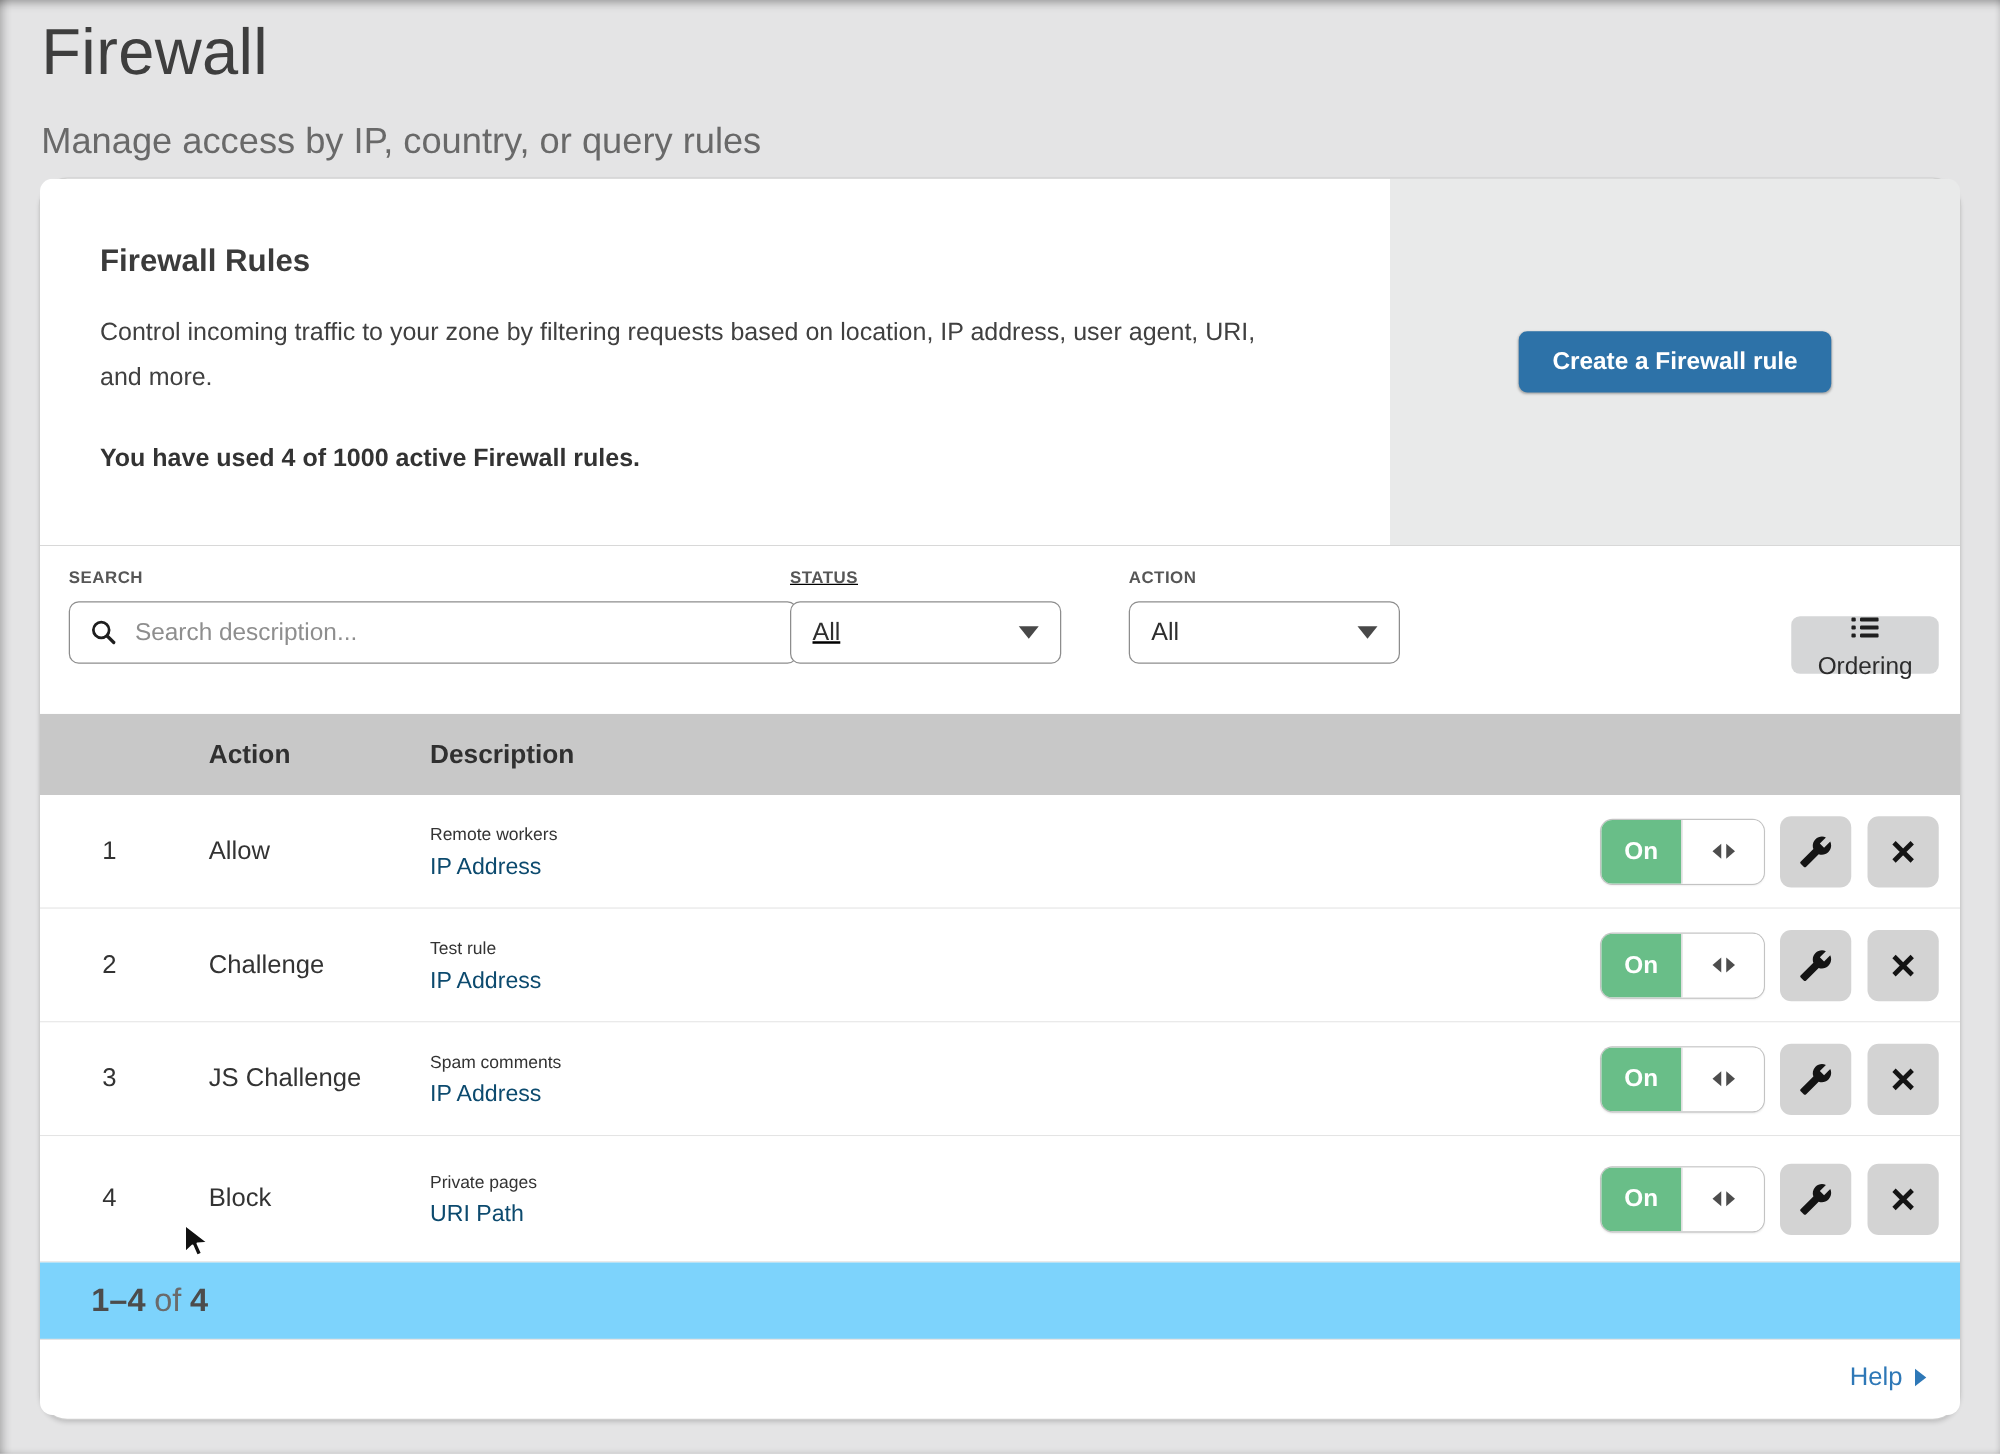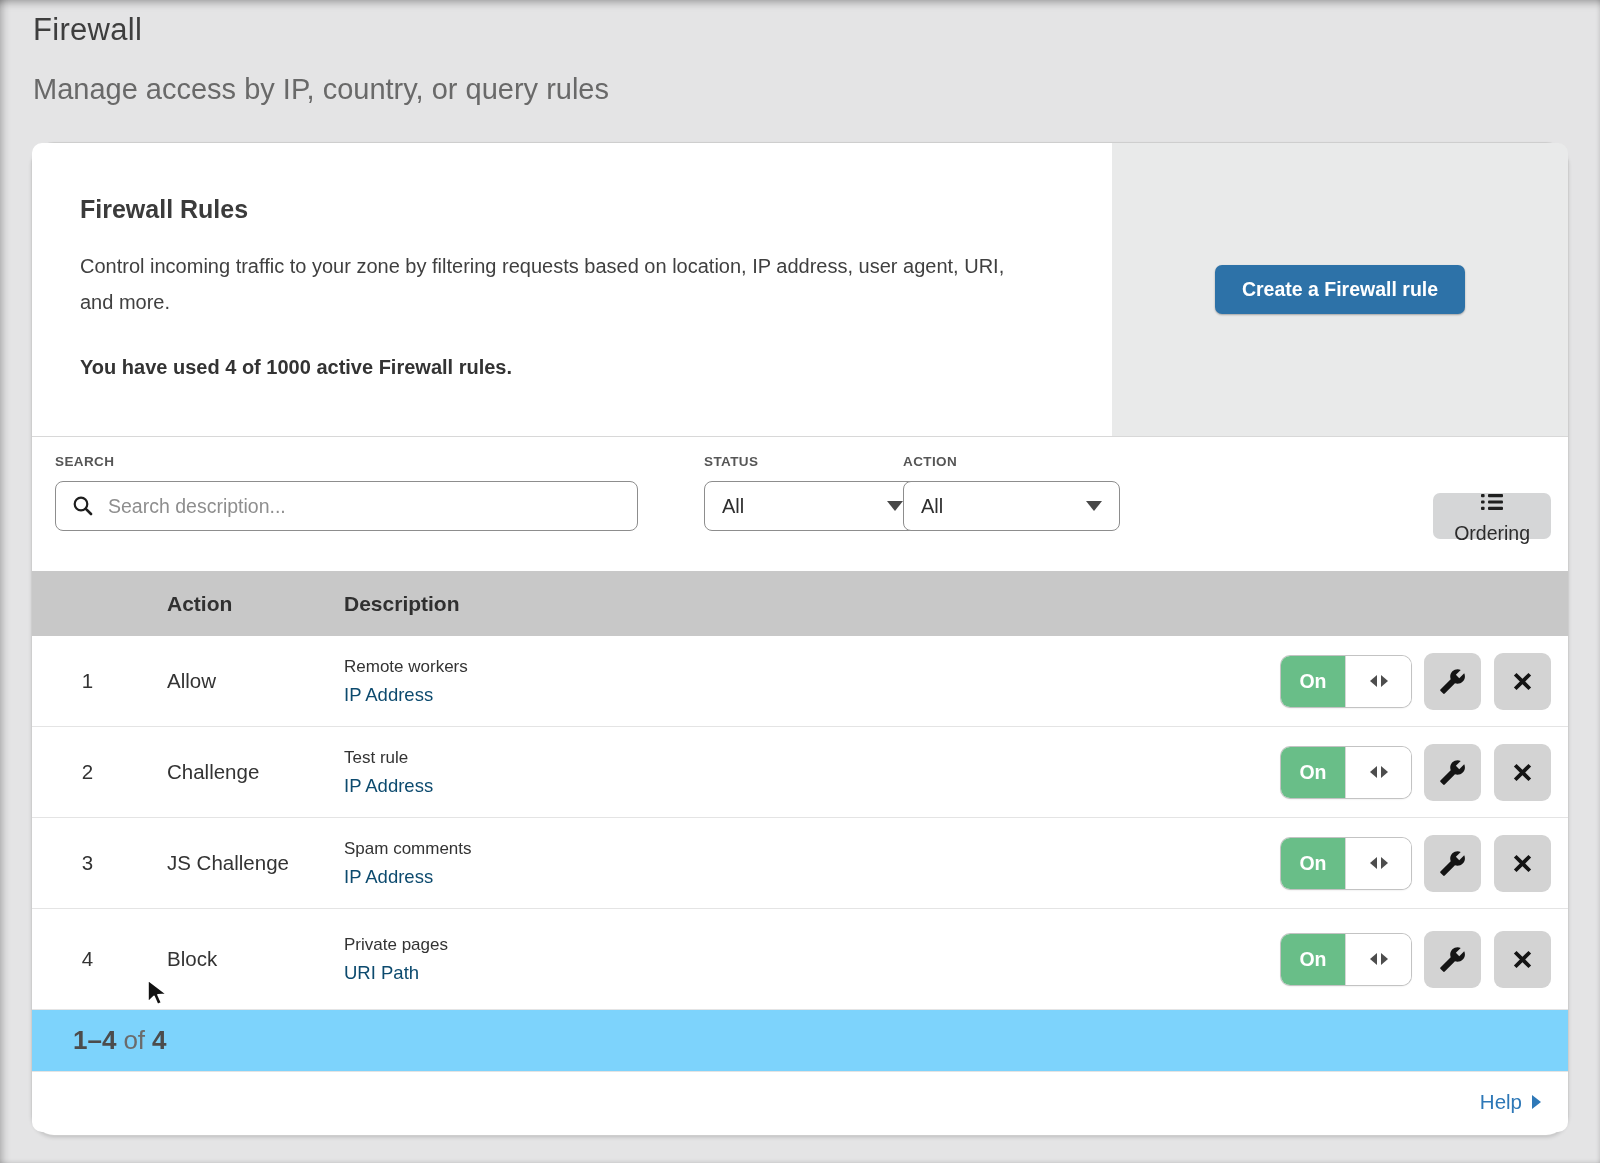--- a/index.html
+++ b/index.html
@@ -13,21 +13,21 @@
   body::before {
     content: ""; position: absolute; inset: 0; pointer-events: none; z-index: 50;
     box-shadow: inset 0 10px 8px -8px rgba(0,0,0,.35),
                 inset 10px 0 8px -8px rgba(0,0,0,.28),
                 inset -5px 0 5px -5px rgba(0,0,0,.18),
                 inset 0 -5px 5px -5px rgba(0,0,0,.18);
   }
 
   
   .page-header { padding: 12px 0 0 33px; }
-  .page-title { font-size: 31px; font-weight: 500; color: #3e3e3e; letter-spacing: .3px; }
+  .page-title { font-size: 52px; font-weight: 500; color: #3e3e3e; letter-spacing: .3px; }
   .page-subtitle { margin-top: 25px; font-size: 29px; font-weight: 400; color: #696969; }
 
   
   .card {
     position: absolute; left: 32px; top: 143px; width: 1536px; height: 992px;
     background: #fff; border-radius: 22px;
     box-shadow: 0 0 0 1px #cecece, 0 2px 4px rgba(0,0,0,.18);
   }
 
   
@@ -53,21 +53,21 @@
   .search-box { position: relative; }
   .search-box input {
     width: 100%; height: 50px; border: 1px solid #8d8d8d; border-radius: 8px;
     font-family: inherit; font-size: 19.5px; color: #404040; padding: 0 14px 0 52px; outline: none;
     background: #fff;
   }
   .search-box input::placeholder { color: #8e8e8e; }
   .search-icon { position: absolute; left: 17px; top: 14px; }
 
   .select-group { position: absolute; top: 17px; }
-  .select-group.status { left: 672px; width: 217px; }
+  .select-group.status { left: 600px; width: 217px; text-decoration: underline; }
   .select-group.action { left: 871px; width: 217px; }
   .select-box {
     height: 50px; border: 1px solid #8d8d8d; border-radius: 8px; background: #fff;
     display: flex; align-items: center; justify-content: space-between;
     padding: 0 17px; font-size: 20px; color: #2e2e2e; cursor: pointer;
   }
   .caret-down { width: 0; height: 0; border-left: 8px solid transparent;
                 border-right: 8px solid transparent; border-top: 10px solid #484848; }
 
   .ordering-btn {
@@ -84,21 +84,21 @@
     font-size: 21px; font-weight: 700; color: #303030;
   }
   .rule-row {
     display: grid; grid-template-columns: 135px 177px 1fr auto;
     align-items: center; height: 91px; padding-right: 17px;
     border-bottom: 1px solid #e4e4e4; background: #fff;
   }
   .rule-row.tall { height: 101px; }
   .row-number { text-align: center; font-size: 20.5px; color: #333; padding-right: 24px; }
   .row-action { font-size: 20.5px; color: #333; }
-  .row-desc-title { font-size: 17px; color: #333; margin-bottom: 7px; }
+  .row-desc-title { font-size: 14px; color: #333; margin-bottom: 7px; }
   .row-desc-sub { font-size: 18.5px; color: #0c4a6e; }
   .row-controls { display: flex; align-items: center; gap: 13px; }
 
   .toggle {
     width: 130px; height: 51px; border-radius: 9px; display: flex; overflow: hidden;
     cursor: pointer; box-shadow: 0 0 0 1px #c3c3c3, 0 1px 2px rgba(0,0,0,.15);
     background: #fff;
   }
   .toggle-on {
     width: 64px; background: #69be88; color: #fff; font-size: 19.5px; font-weight: 600;

